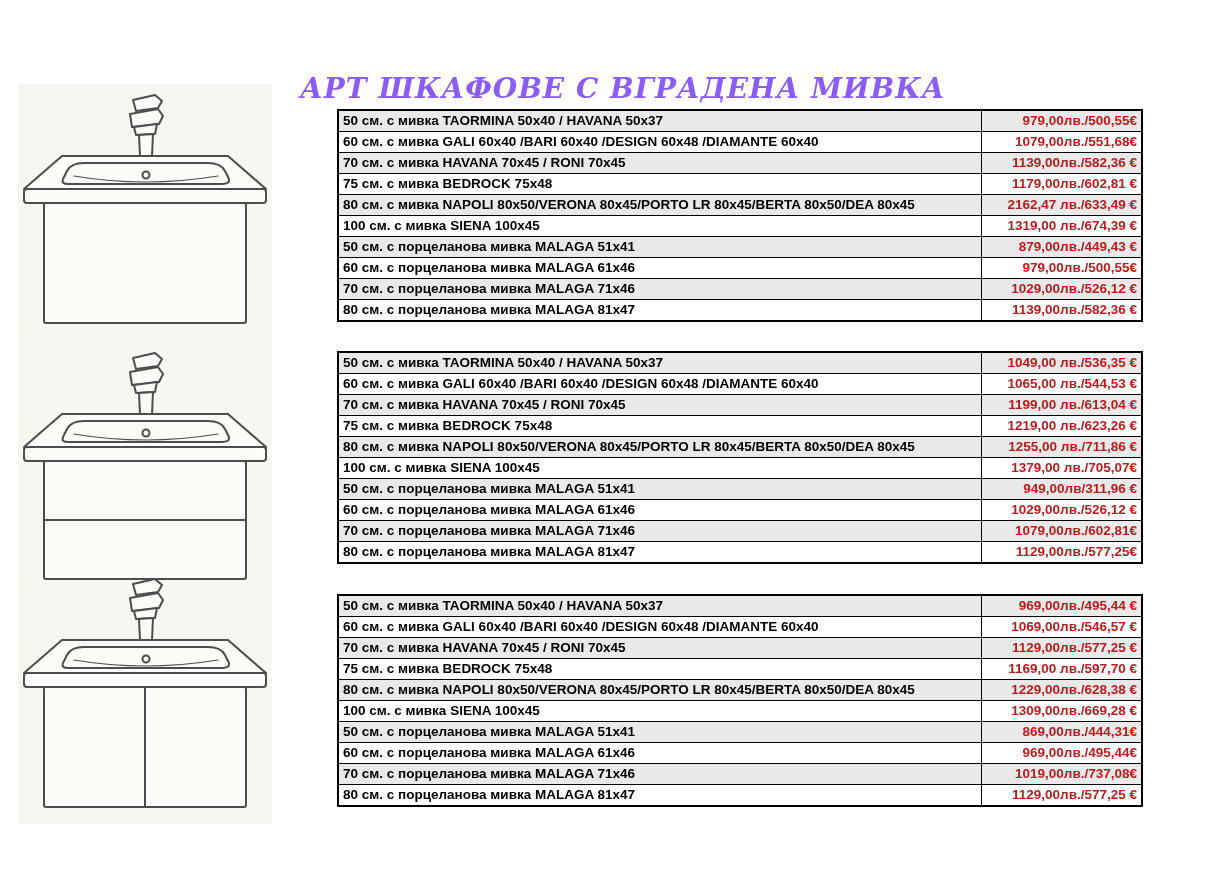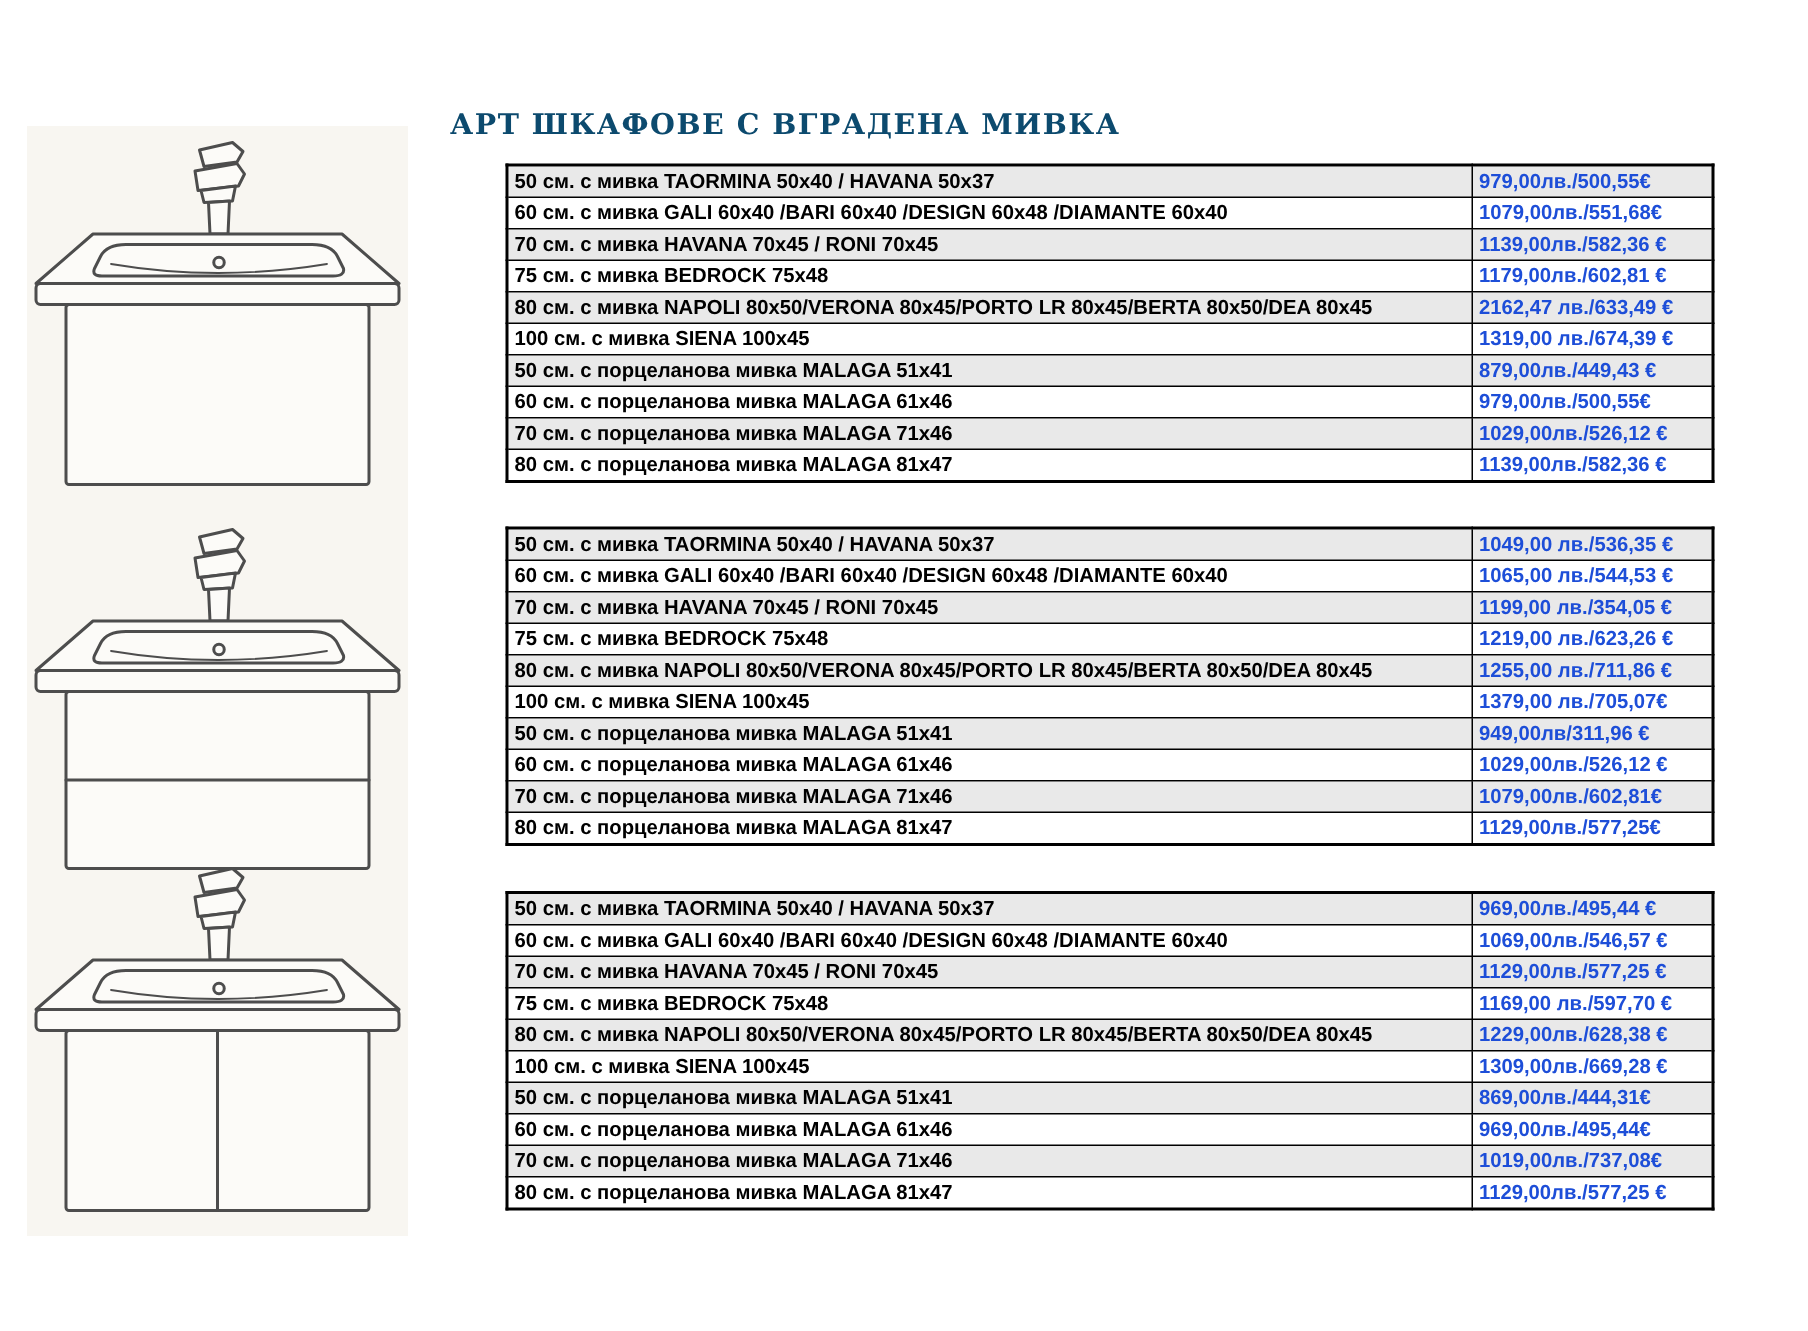--- a/index.html
+++ b/index.html
@@ -6,32 +6,32 @@
   .page{position:relative;width:1205px;height:887px;background:#ffffff;overflow:hidden;
         font-family:"Liberation Sans",sans-serif;}
   
   .left-panel{position:absolute;left:18px;top:84px;width:254px;height:740px;background:#f8f6f1;}
   .vanity{position:absolute;left:2px;width:250px;height:240px;}
   .vanity.v1{top:8px;}
   .vanity.v2{top:266px;}
   .vanity.v3{top:492px;}
   
   .title{position:absolute;left:300px;top:72px;font-family:"DejaVu Serif",serif;
-         font-weight:bold;font-size:19px;letter-spacing:1px;color:#0c4a6e;white-space:nowrap;}
+         font-weight:bold;font-size:28px;letter-spacing:1px;color:#8b5cf6;white-space:nowrap;font-style:italic;}
   
   table.price-table{position:absolute;left:337px;width:793px;border-collapse:collapse;
         border:2px solid #000;table-layout:fixed;}
   table.t1{top:109px;} table.t2{top:351px;} table.t3{top:594px;}
   table.price-table td{border:1px solid #000;height:20px;padding:0 4px;
         font-size:13.5px;font-weight:bold;line-height:1.1;
         white-space:nowrap;overflow:hidden;}
   table.price-table tr:nth-child(odd) td{background:#e9e9e9;}
   table.price-table tr:nth-child(even) td{background:#ffffff;}
   td.lbl{width:634px;color:#000;text-align:left;margin-left:48px;}
-  td.price{width:151px;color:#1d4ed8;}
+  td.price{width:151px;color:#b91c1c;text-align:right;}
   
   .footer{position:absolute;left:300px;top:822px;width:578px;display:flex;
           justify-content:space-between;font-family:"DejaVu Serif",serif;
           font-weight:bold;font-size:18px;color:#0d0d0d;}
   .footer .red{color:#e30000;}
   
   .vanity path,.vanity rect,.vanity line,.vanity circle{stroke:#4d4d4d;stroke-width:2;
           fill:#fcfbf8;stroke-linejoin:round;stroke-linecap:round;}
   .vanity .thin{stroke-width:1.2;fill:none;}
 </style>
@@ -135,21 +135,21 @@
         <tr>
           <td class="lbl">50 см. с мивка TAORMINA 50x40 / HAVANA 50x37</td>
           <td class="price">1049,00 лв./536,35 €</td>
         </tr>
         <tr>
           <td class="lbl">60 см. с мивка GALI 60x40 /BARI 60x40 /DESIGN 60x48 /DIAMANTE 60x40</td>
           <td class="price">1065,00 лв./544,53 €</td>
         </tr>
         <tr>
           <td class="lbl">70 см. с мивка HAVANA 70x45 / RONI 70x45</td>
-          <td class="price">1199,00 лв./354,05 €</td>
+          <td class="price">1199,00 лв./613,04 €</td>
         </tr>
         <tr>
           <td class="lbl">75 см. с мивка BEDROCK 75x48</td>
           <td class="price">1219,00 лв./623,26 €</td>
         </tr>
         <tr>
           <td class="lbl">80 см. с мивка NAPOLI 80x50/VERONA 80x45/PORTO LR 80x45/BERTA 80x50/DEA 80x45</td>
           <td class="price">1255,00 лв./711,86 €</td>
         </tr>
         <tr>

